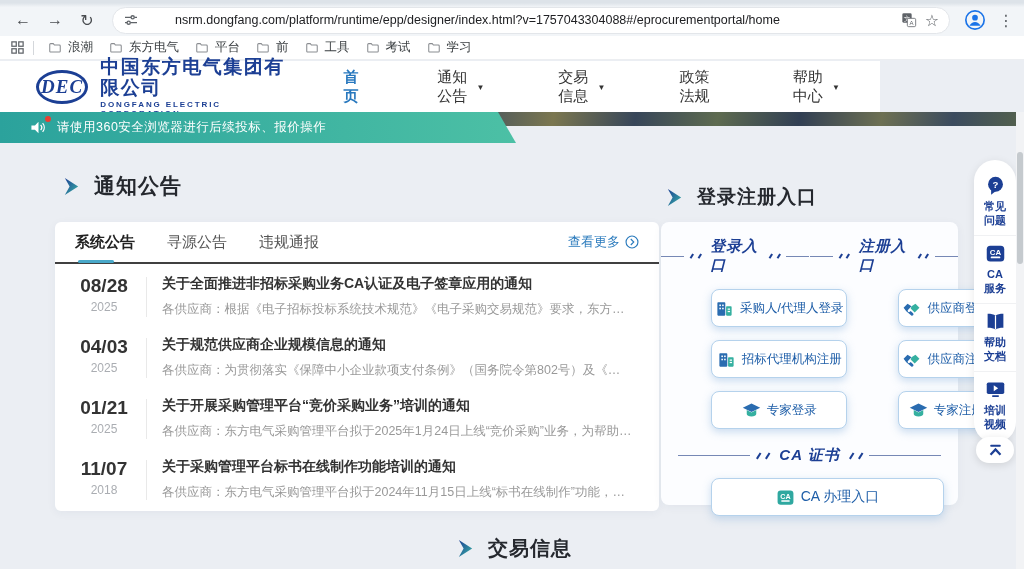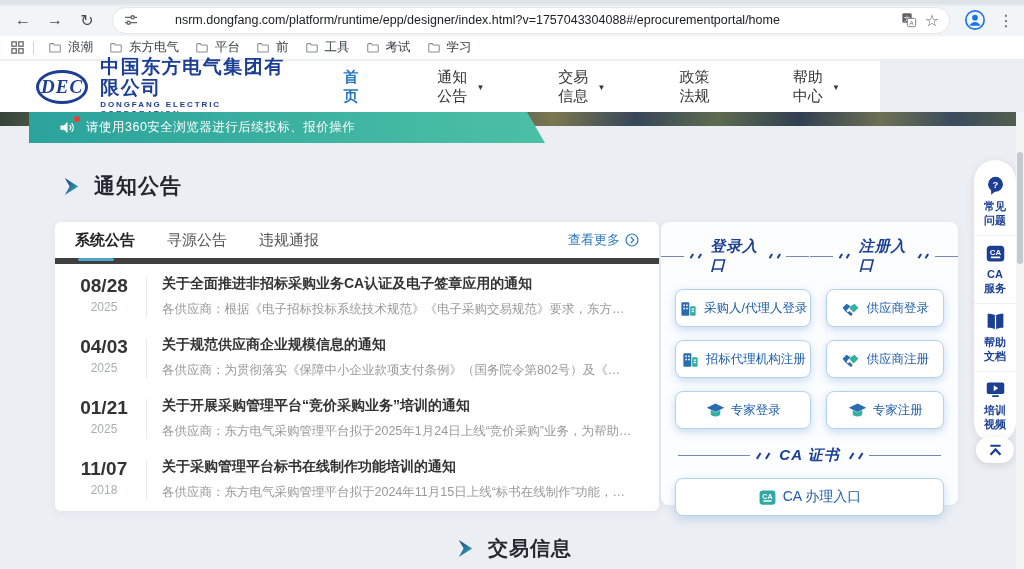--- a/index.html
+++ b/index.html
@@ -42,40 +42,40 @@
   .nav-item .caret { font-size:8px; color:#333; transform:translateY(1px); }
   .nav-item.active { color:#2878be; font-weight:bold; }
   .nav-item.active::after { content:""; position:absolute; left:2px; bottom:-9px; width:28px; height:2px; background:#3d8fc4; }
 
   
   .hero-strip { position:absolute; top:112px; left:0; width:1024px; height:14px;
     background:linear-gradient(100deg,#35423a 0%,#5c674d 7%,#3d4d60 14%,#746f50 22%,#2f3d50 30%,#607049 38%,#44525f 46%,#7b7750 54%,#374659 62%,#5e6b50 70%,#313f53 78%,#6d7053 86%,#3b4b5e 93%,#55624c 100%); }
   .ticker { position:absolute; top:112px; left:0; width:516px; height:31px;
     background:linear-gradient(90deg,#2ba29c,#4cc0a5);
     clip-path:polygon(0 0, 498px 0, 516px 100%, 0 100%);
-    display:flex; align-items:center; padding-left:30px;margin-left:29px; }
+    display:flex; align-items:center; padding-left:30px; }
   .ticker .spk { position:relative; width:17px; height:17px; }
   .ticker .spk svg { width:17px; height:17px; }
   .red-dot { position:absolute; top:-3px; right:-4px; width:6px; height:6px; border-radius:50%; background:#e84033; }
   .ticker-text { color:#fff; font-size:12.5px; margin-left:10px; letter-spacing:0.5px; }
 
   
   .sec-title { position:absolute; display:flex; align-items:center; gap:13px; }
   .sec-title .arrow svg { width:19px; height:19px; display:block; }
   .sec-title .txt { font-size:21px; font-weight:bold; color:#25282e; letter-spacing:1px; }
   #notice-title { top:172px; left:62px; }
   #login-title  { top:184px; left:665px; }
   #login-title .txt { font-size:19px; }
   #trade-title  { top:535px; left:456px; }
   #trade-title .txt { font-size:20px; }
 
   
   .notice-card { position:absolute; left:55px; top:222px; width:604px; height:289px;
     background:#fff; border-radius:6px; box-shadow:0 2px 10px rgba(30,60,100,0.05); }
-  .tabs-row { display:flex; align-items:center; height:42px; padding:0 20px; border-bottom:6px solid #404040; }
+  .tabs-row { display:flex; align-items:center; height:42px; padding:0 20px; border-bottom:2px solid #404040; }
   .tab { font-size:15px; color:#555; margin-right:32px; position:relative; height:42px;
     display:flex; align-items:center; cursor:pointer; }
   .tab.active { color:#222; font-weight:bold; }
   .tab.active::after { content:""; position:absolute; left:3px; bottom:0; width:36px; height:3px;
     background:#49a8c9; border-radius:2px; }
   .view-more { margin-left:auto; display:flex; align-items:center; gap:5px; color:#2b7bbd;
     font-size:13px; cursor:pointer; }
   .view-more svg { width:14px; height:14px; }
   .nitem { display:flex; align-items:flex-start; padding:10px 20px 0 20px; height:61px; }
   .nitem .datebox { width:58px; text-align:center; flex:0 0 auto; margin-top:1px; }
@@ -94,21 +94,21 @@
   .deco-row { display:flex; margin-top:15px;font-style:italic; }
   .deco-cell { flex:1; display:flex; align-items:center; justify-content:center; gap:5px; }
   .deco-line { width:30px; height:1px; background:#7688b5; }
   .tick { width:7px; height:1.5px; background:#1c3f94; transform:rotate(-58deg); }
   .tick + .tick { margin-left:-3px; }
   .deco-label { font-size:15px; font-weight:bold; color:#1c3f94; margin:0 3px; letter-spacing:1px; }
   .btn-grid { display:grid; grid-template-columns:1fr 1fr; gap:13px 15px; margin:14px 14px 0 14px; }
   .entry-btn { height:38px; background:#fff; border:1px solid #b5d2ec; border-radius:8px;
     display:flex; align-items:center; justify-content:center; gap:6px; padding:0 3px;
     color:#1e5ea8; font-size:12.5px; box-shadow:0 3px 8px rgba(140,180,220,0.45); cursor:pointer;
-    white-space:nowrap; }
+    white-space:nowrap;margin-left:36px; }
   .entry-btn svg { width:19px; height:19px; flex:0 0 auto; }
   .ca-deco { margin-top:17px; }
   .ca-deco .deco-line { width:72px; }
   .ca-btn-wrap { margin:13px 14px 0 14px; }
   .ca-btn { height:38px; font-size:14px; }
 
   
   .quickbar { position:absolute; left:974px; top:160px; width:42px; background:#fff;
     border-radius:21px; box-shadow:0 2px 10px rgba(0,0,0,0.09); padding:8px 0 4px 0; }
   .qb-item { text-align:center; padding:7px 0 8px 0; cursor:pointer; }
@@ -322,20 +322,28 @@
         <div class="y">2018</div>
       </div>
       <div class="vline"></div>
       <div class="texts">
         <div class="t">关于采购管理平台标书在线制作功能培训的通知</div>
         <div class="ds">各供应商：东方电气采购管理平台拟于2024年11月15日上线“标书在线制作”功能，为帮…</div>
       </div>
     </div>
   </div>
 
+  <div class="sec-title" id="login-title">
+    <span class="arrow">
+      <svg viewBox="0 0 20 20">
+          <polygon points="3,1 17,10 3,19 8,10" fill="url(#g1)"></polygon>
+        </svg>
+    </span>
+    <span class="txt">登录注册入口</span>
+  </div>
 
   <div class="login-panel">
     <div class="deco-row">
       <div class="deco-cell">
         <span class="deco-line"></span>
           <span class="tick"></span>
           <span class="tick"></span>
         <span class="deco-label">登录入口</span>
         <span class="tick"></span>
           <span class="tick"></span>

